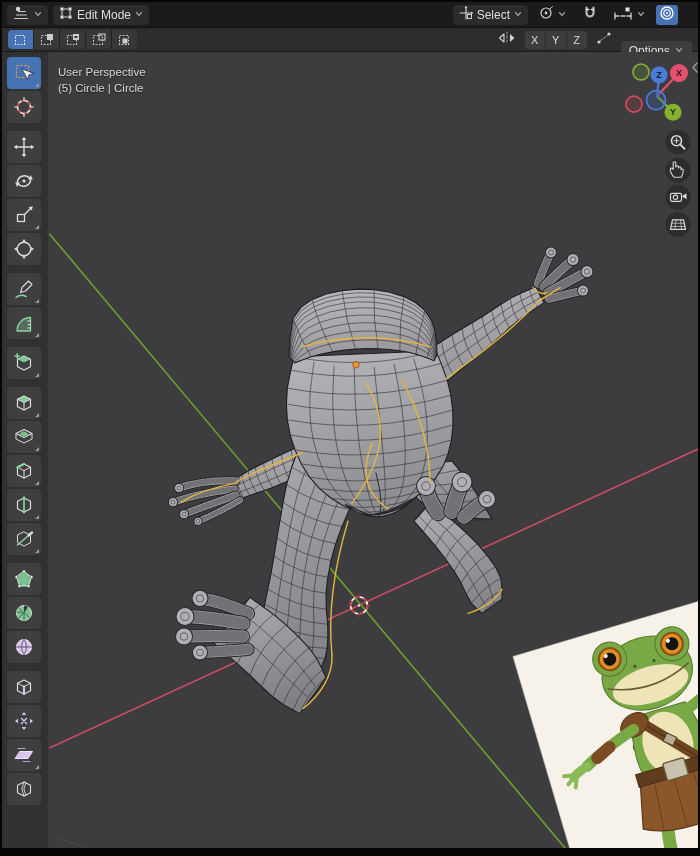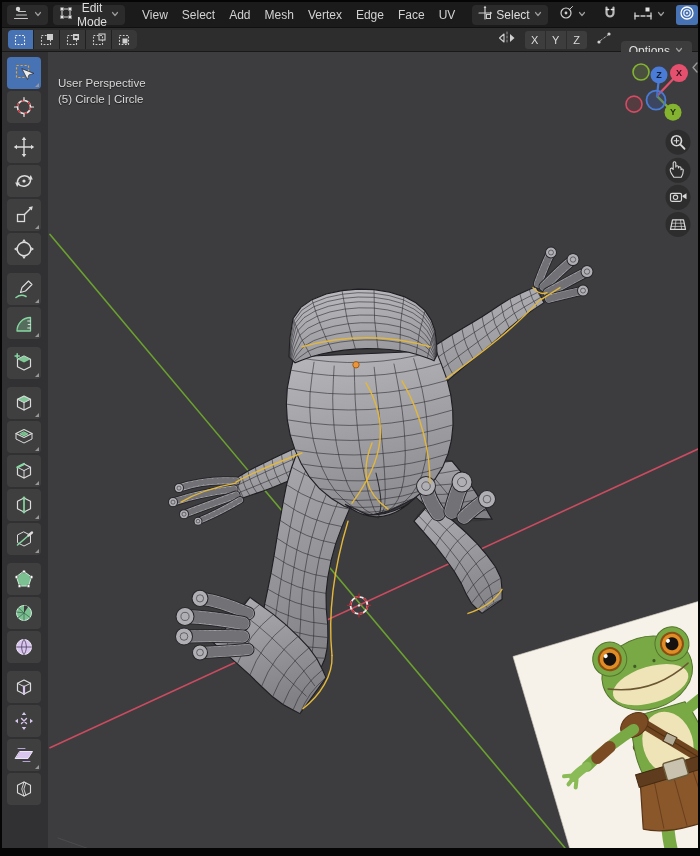--- a/index.html
+++ b/index.html
@@ -21,21 +21,21 @@
   .row2 .seg button{width:25px;height:19px;background:#383838;}
   .row2 .seg button.active{background:#4772b3;}
   .xyz{display:flex;gap:1px;border-radius:3px;overflow:hidden;}
   .xyz button{width:20px;height:18px;border:none;background:#3d3d3d;color:#dcdcdc;font-size:11px;font-family:inherit;}
   .opt-btn{display:flex;align-items:center;gap:4px;background:#3d3d3d;border:none;border-radius:4px;height:19px;padding:0 8px;color:#e0e0e0;font-size:12px;font-family:inherit;margin-top:22px;}
   .iconbtn{background:transparent;border:none;display:flex;align-items:center;justify-content:center;padding:0 2px;}
   .propbtn{background:#4772b3;border:none;border-radius:3px;width:22px;height:20px;display:flex;align-items:center;justify-content:center;}
   
   .main{flex:1;position:relative;background:#3d3d3f;overflow:hidden;}
   #vp{position:absolute;inset:0;width:100%;height:100%;display:block;font-family:"Liberation Sans",sans-serif;}
-  .vp-overlay{position:absolute;left:56px;top:23px;font-size:11.5px;line-height:16px;color:#d8d8d8;pointer-events:none;text-shadow:0 1px 1px rgba(0,0,0,.55);}
+  .vp-overlay{position:absolute;left:56px;top:12px;font-size:11.5px;line-height:16px;color:#d8d8d8;pointer-events:none;text-shadow:0 1px 1px rgba(0,0,0,.55);}
   
   #toolcol{position:absolute;left:5px;top:5px;width:36px;display:flex;flex-direction:column;gap:2px;}
   .tbtn{width:34px;height:32px;background:#3f3f40;border:none;border-radius:4px;display:flex;align-items:center;justify-content:center;position:relative;padding:0;}
   .tbtn.active{background:#4772b3;}
   .tbtn.grp{margin-top:6px;}
   .tbtn.sub::after{content:'';position:absolute;right:2px;bottom:2px;border-left:4px solid transparent;border-bottom:4px solid #98989a;}
   
   .sil{stroke:#1e1e22;stroke-width:1.1;}
   .wire{fill:none;stroke:#2b2b2f;stroke-width:.65;opacity:.9;}
   .seam{fill:none;stroke:#e3b73c;stroke-width:1.4;stroke-linecap:round;}
@@ -62,30 +62,20 @@
               <rect x="10.3" y="2.3" width="3.4" height="3.4" fill="#e8e8e8" stroke="#555" stroke-width="0.5"></rect>
               <rect x="2.3" y="10.3" width="3.4" height="3.4" fill="#e8e8e8" stroke="#555" stroke-width="0.5"></rect>
               <rect x="10.3" y="10.3" width="3.4" height="3.4" fill="#e8e8e8" stroke="#555" stroke-width="0.5"></rect>
             </svg></span>
           <span>Edit Mode</span>
           <span id="chv-mode"><svg width="10" height="10" viewBox="0 0 10 10">
               <path d="M2.5 3.5L5 6.5L7.5 3.5" fill="none" stroke-linejoin="round" stroke-linecap="round" stroke="#9a9a9a" stroke-width="1.2"></path>
             </svg></span>
         </button>
     <div class="seg small" id="component-modes"></div>
-    <nav class="menubar" id="menubar">
-          <span class="menu-item">View</span>
-          <span class="menu-item">Select</span>
-          <span class="menu-item">Add</span>
-          <span class="menu-item">Mesh</span>
-          <span class="menu-item">Vertex</span>
-          <span class="menu-item">Edge</span>
-          <span class="menu-item">Face</span>
-          <span class="menu-item">UV</span>
-        </nav>
     <div class="spacer"></div>
     <button class="hbtn">
           <span id="ic-orient"><svg width="16" height="16" viewBox="0 0 16 16">
               <path d="M8 2V14M2 8H14" fill="none" stroke-linejoin="round" stroke-linecap="round" stroke="#cfcfcf" stroke-width="1.2"></path>
               <path d="M8 .8L6.6 3H9.4ZM15.2 8L13 6.6V9.4Z" fill="#cfcfcf" stroke-linejoin="round" stroke-linecap="round"></path>
               <rect x="9.5" y="9.5" width="4" height="4" fill="none" stroke="#cfcfcf" stroke-width="1"></rect>
             </svg></span>
           <span>Select</span>
           <span id="chv-orient"><svg width="10" height="10" viewBox="0 0 10 10">
               <path d="M2.5 3.5L5 6.5L7.5 3.5" fill="none" stroke-linejoin="round" stroke-linecap="round" stroke="#9a9a9a" stroke-width="1.2"></path>

